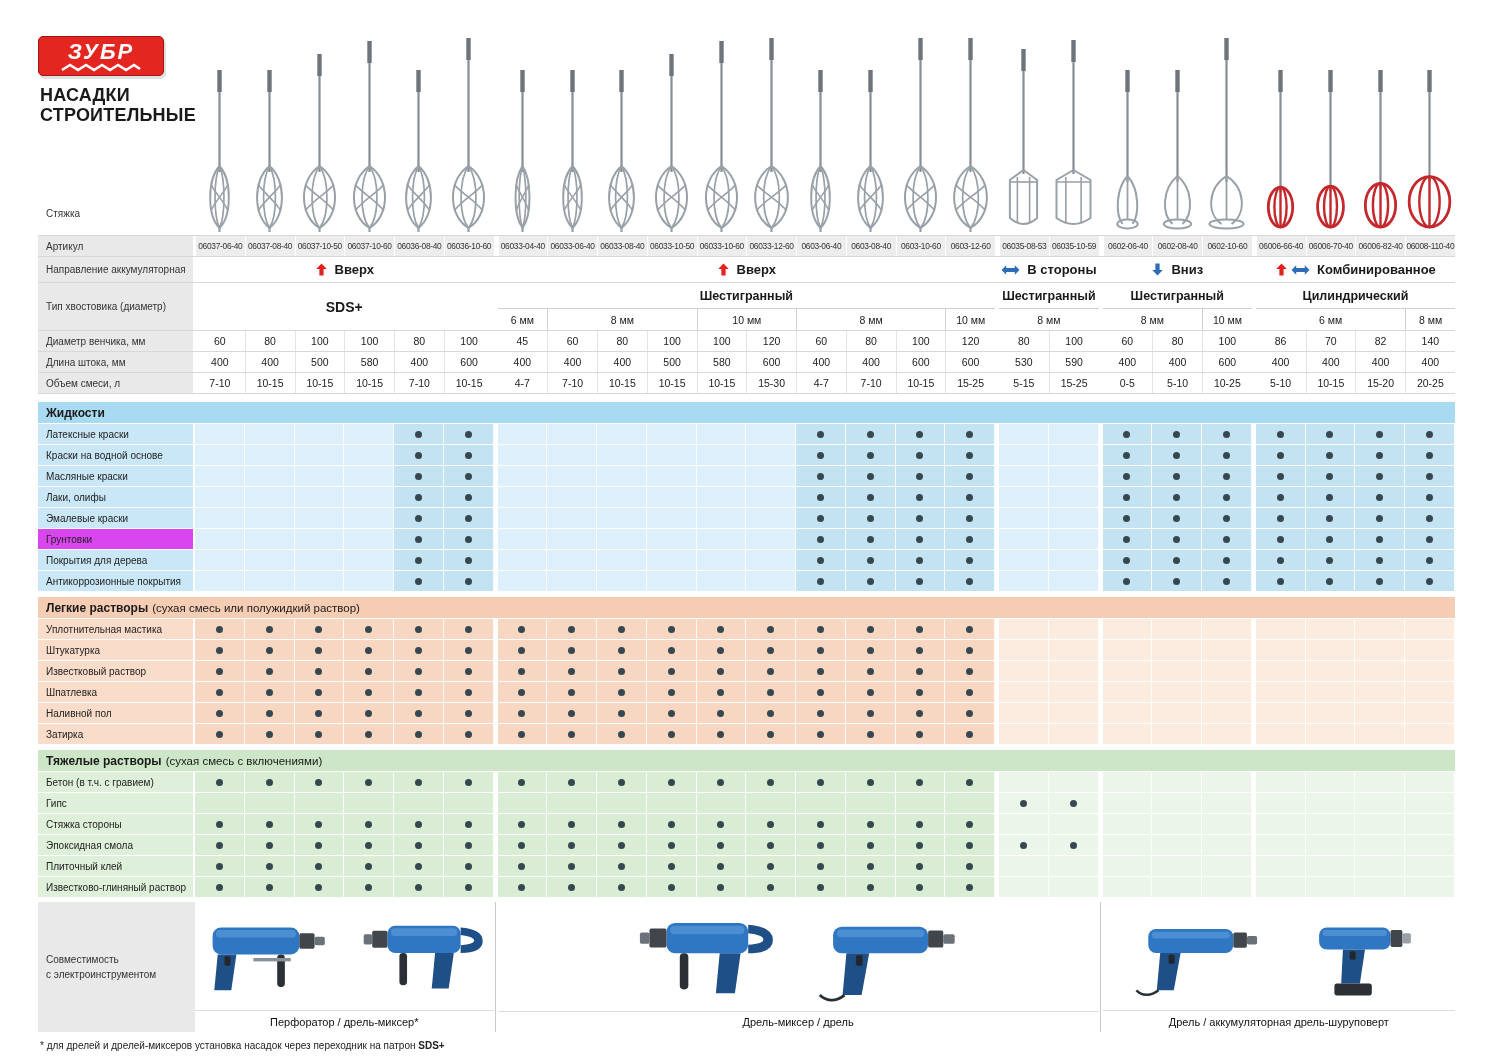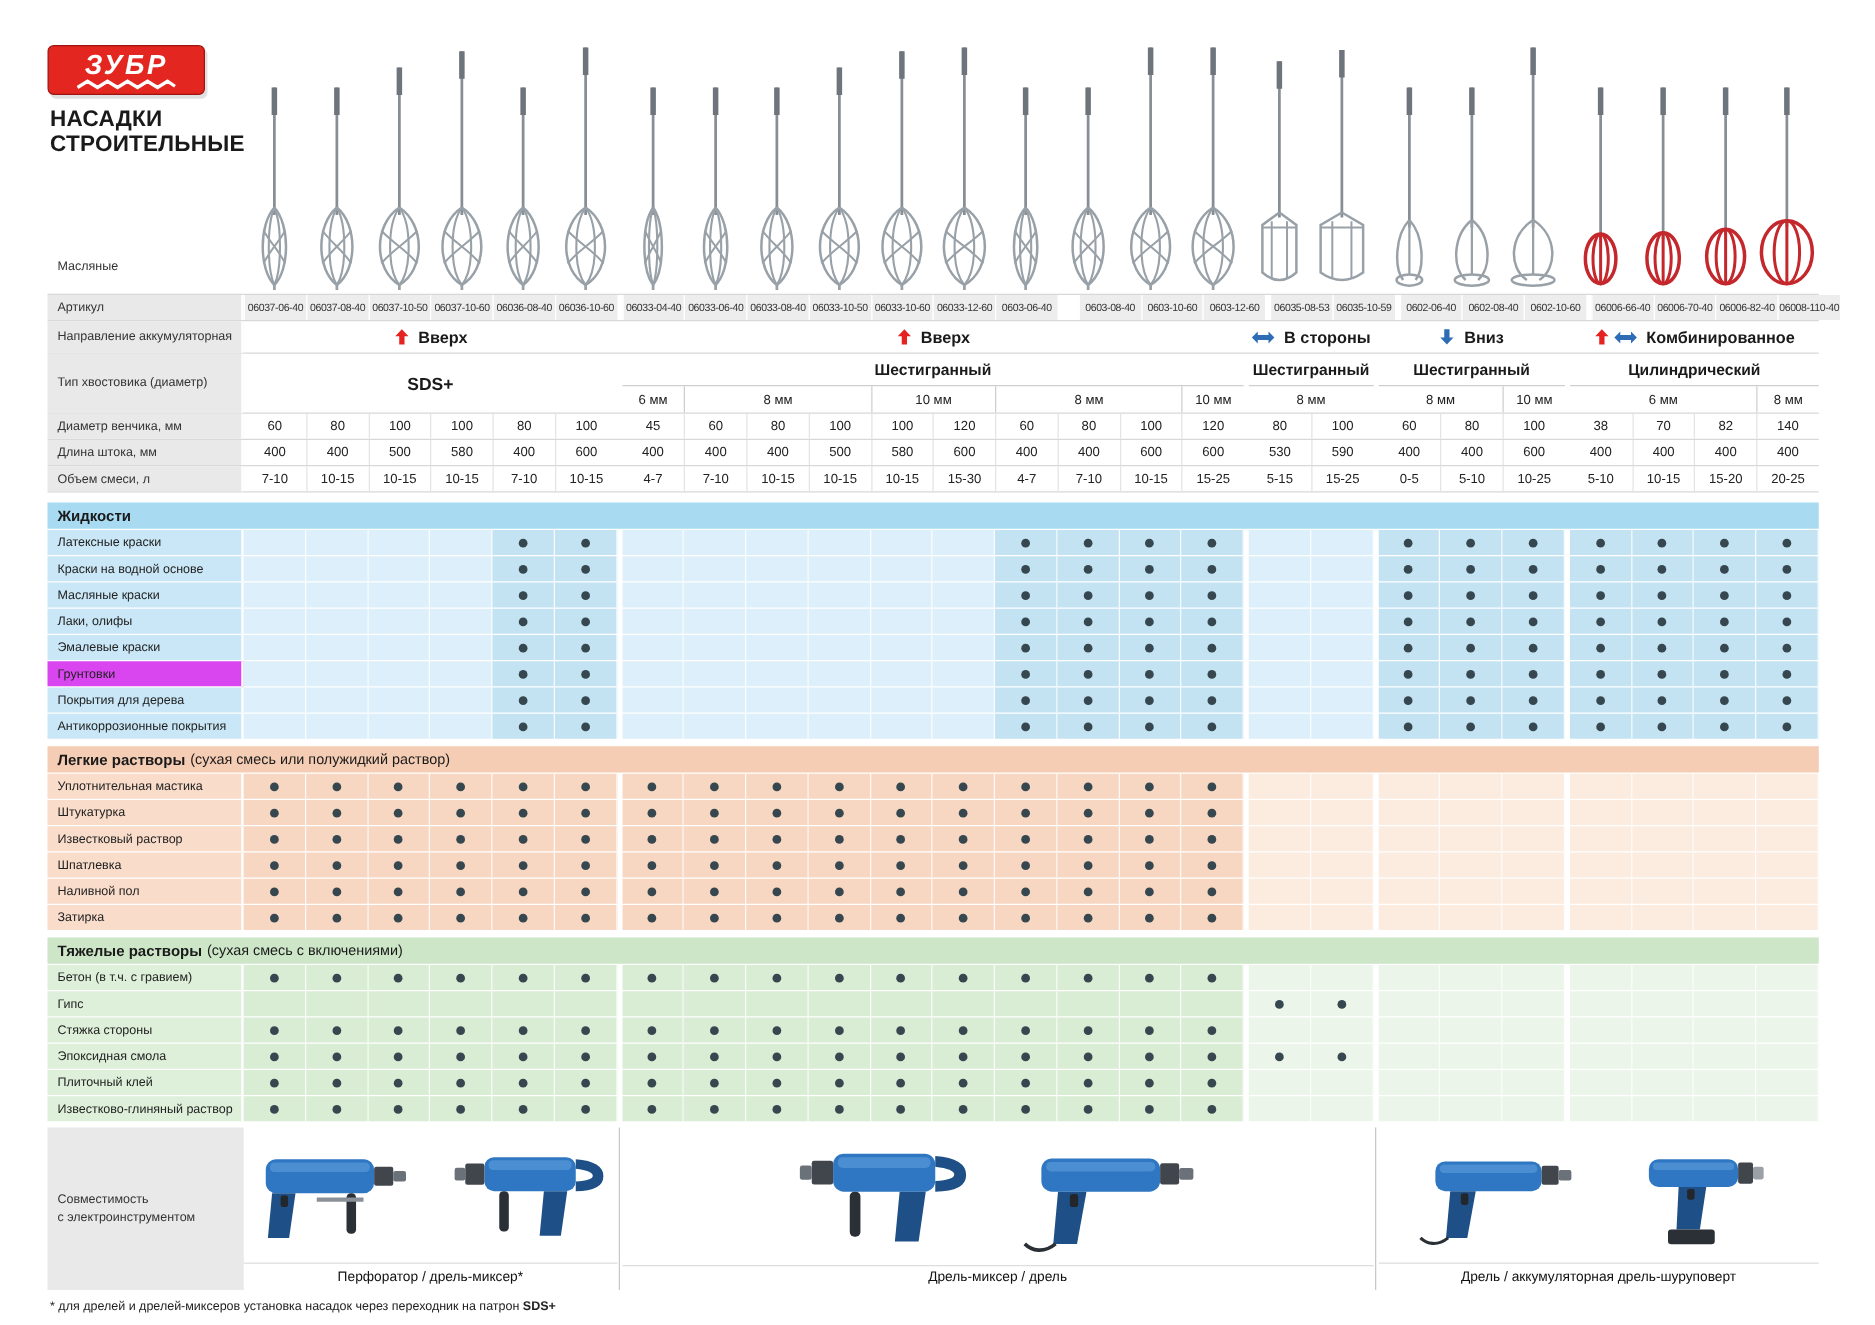--- a/index.html
+++ b/index.html
@@ -81,21 +81,21 @@
   </div>
 
   <div class="doc-title">
     <div>НАСАДКИ</div>
     <div>СТРОИТЕЛЬНЫЕ</div>
   </div>
 
   <div class="table-wrap">
     <div id="whisk-row-root">
         <div class="trow whisk-row">
-          <div class="tlabel whisk-label">Масляные</div>
+          <div class="tlabel whisk-label">Стяжка</div>
           <div class="tcell whisk-cell" style="flex: 0 0 49.76px;">
             <svg width="49" height="198" viewBox="0 0 49 198">
               <line x1="24.5" y1="35" x2="24.5" y2="137" stroke="#878e95" stroke-width="2.2"></line>
               <line x1="24.5" y1="35" x2="24.5" y2="57" stroke="#6d747b" stroke-width="4.4"></line>
               <path d="M24.5,131 C12.080000000000002,144.64 12.080000000000002,180.6 24.5,193 C36.92,180.6 36.92,144.64 24.5,131" fill="none" stroke="#99a1a8" stroke-width="2"></path>
               <path d="M24.5,131 C18.560000000000002,144.64 18.560000000000002,180.6 24.5,193 C30.439999999999998,180.6 30.439999999999998,144.64 24.5,131" fill="none" stroke="#99a1a8" stroke-width="1.7"></path>
               <path d="M15.860000000000001,149.6 C22.34,160.76 26.66,163.24 33.14,175.64" fill="none" stroke="#99a1a8" stroke-width="1.6"></path>
               <path d="M33.14,149.6 C26.66,160.76 22.34,163.24 15.860000000000001,175.64" fill="none" stroke="#99a1a8" stroke-width="1.6"></path>
               <line x1="24.5" y1="193" x2="24.5" y2="197" stroke="#99a1a8" stroke-width="2.2"></line>
             </svg>
@@ -367,21 +367,21 @@
           <div class="tcell art-cell" style="flex: 0 0 49.76px;">06036-08-40</div>
           <div class="tcell art-cell" style="flex: 0 0 49.76px;">06036-10-60</div>
           <div class="tgap"></div>
           <div class="tcell art-cell" style="flex: 0 0 49.76px;">06033-04-40</div>
           <div class="tcell art-cell" style="flex: 0 0 49.76px;">06033-06-40</div>
           <div class="tcell art-cell" style="flex: 0 0 49.76px;">06033-08-40</div>
           <div class="tcell art-cell" style="flex: 0 0 49.76px;">06033-10-50</div>
           <div class="tcell art-cell" style="flex: 0 0 49.76px;">06033-10-60</div>
           <div class="tcell art-cell" style="flex: 0 0 49.76px;">06033-12-60</div>
           <div class="tcell art-cell" style="flex: 0 0 49.76px;">0603-06-40</div>
-          <div class="tcell art-cell" style="flex: 0 0 49.76px; margin-left: 17px;">0603-08-40</div>
+          <div class="tcell art-cell" style="flex: 0 0 49.76px;">0603-08-40</div>
           <div class="tcell art-cell" style="flex: 0 0 49.76px;">0603-10-60</div>
           <div class="tcell art-cell" style="flex: 0 0 49.76px;">0603-12-60</div>
           <div class="tgap"></div>
           <div class="tcell art-cell" style="flex: 0 0 49.76px;">06035-08-53</div>
           <div class="tcell art-cell" style="flex: 0 0 49.76px;">06035-10-59</div>
           <div class="tgap"></div>
           <div class="tcell art-cell" style="flex: 0 0 49.76px;">0602-06-40</div>
           <div class="tcell art-cell" style="flex: 0 0 49.76px;">0602-08-40</div>
           <div class="tcell art-cell" style="flex: 0 0 49.76px;">0602-10-60</div>
           <div class="tgap"></div>
@@ -500,21 +500,21 @@
           <div class="tcell num-cell" style="flex: 0 0 49.76px;">100</div>
           <div class="tcell num-cell" style="flex: 0 0 49.76px;">120</div>
           <div class="tgap"></div>
           <div class="tcell num-cell gfirst" style="flex: 0 0 49.76px;">80</div>
           <div class="tcell num-cell" style="flex: 0 0 49.76px;">100</div>
           <div class="tgap"></div>
           <div class="tcell num-cell gfirst" style="flex: 0 0 49.76px;">60</div>
           <div class="tcell num-cell" style="flex: 0 0 49.76px;">80</div>
           <div class="tcell num-cell" style="flex: 0 0 49.76px;">100</div>
           <div class="tgap"></div>
-          <div class="tcell num-cell gfirst" style="flex: 0 0 49.76px;">38</div>
+          <div class="tcell num-cell gfirst" style="flex: 0 0 49.76px;">86</div>
           <div class="tcell num-cell" style="flex: 0 0 49.76px;">70</div>
           <div class="tcell num-cell" style="flex: 0 0 49.76px;">82</div>
           <div class="tcell num-cell" style="flex: 0 0 49.76px;">140</div>
         </div>
         <div class="trow num-row">
           <div class="tlabel hlabel">Длина штока, мм</div>
           <div class="tcell num-cell gfirst" style="flex: 0 0 49.76px;">400</div>
           <div class="tcell num-cell" style="flex: 0 0 49.76px;">400</div>
           <div class="tcell num-cell" style="flex: 0 0 49.76px;">500</div>
           <div class="tcell num-cell" style="flex: 0 0 49.76px;">580</div>

